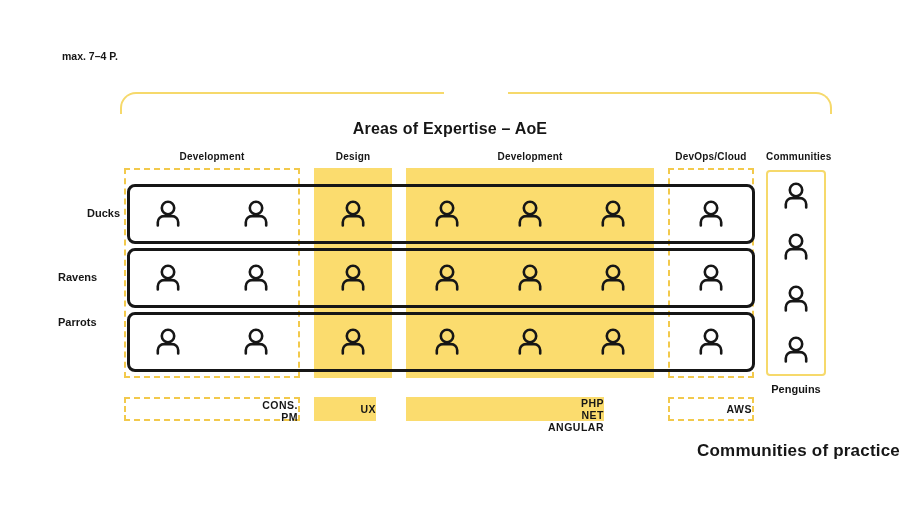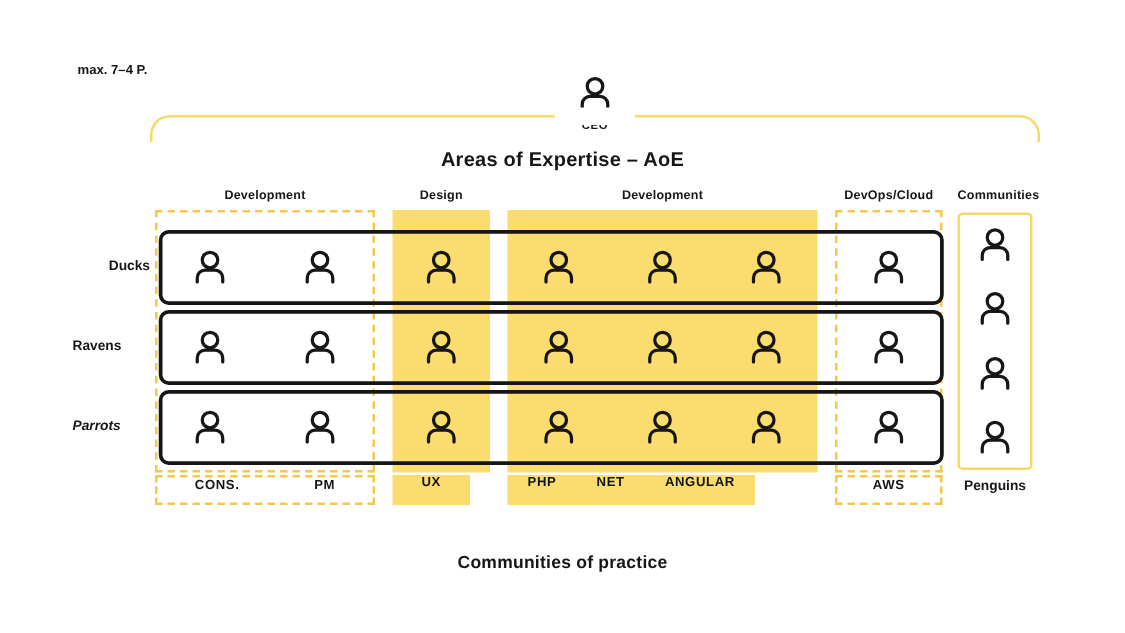--- a/index.html
+++ b/index.html
@@ -164,69 +164,61 @@
     width: 100px;
     text-align: center;
     font-size: 11px;
     font-weight: bold;
     color: #161616;
   }
 
   
   .badge {
     position: absolute;
-    top: 380px;
+    top: 397px;
     height: 24px;
     box-sizing: border-box;
     display: flex;
-    align-items: flex-start;
+    align-items: flex-end;
     justify-content: space-around;
+    flex-direction: column;
   }
   .badge-dashed {
     border: 2px dashed #f2c94c;
     background: transparent;
   }
   .badge-solid {
     background: #fbdc6e;
   }
   .badge span {
     font-size: 10.5px;
     font-weight: bold;
     letter-spacing: 0.5px;
     color: #161616;
   }
 
   .footer {
     position: absolute;
     left: 0;
     right: 0;
     top: 441px;
-    text-align: center;
-    font-size: 14px;
+    text-align: right;
+    font-size: 17px;
     font-weight: bold;
     letter-spacing: 0.2px;
     color: #161616;
   }
 </style>
 </head>
 <body>
 
 <div class="canvas">
 
   <div class="subtitle">max. 7–4 P.</div>
 
-  <div class="ceo-wrap">
-    <div class="person" style="position:relative;margin:0 auto;">
-      <svg viewBox="0 0 34 34" aria-hidden="true">
-        <circle cx="17" cy="11" r="6.2" fill="none" stroke="#161616" stroke-width="2.6"></circle>
-        <path d="M6.8 28.5 v-3.2 a6.2 6.2 0 0 1 6.2 -6.2 h8 a6.2 6.2 0 0 1 6.2 6.2 v3.2" fill="none" stroke="#161616" stroke-width="2.6" stroke-linecap="round"></path>
-      </svg>
-    </div>
-    <div class="ceo-label">CEO</div>
-  </div>
 
   <div class="bracket"></div>
   <div class="bracket-gap"></div>
 
   <div class="aoe-title">Areas of Expertise – AoE</div>
 
   <div id="columns-layer">
       <div class="col-head" style="left: 124px; width: 176px;">Development</div>
       <div class="band band-dashed" style="left: 124px; width: 176px;"></div>
       <div class="col-head" style="left: 314px; width: 78px;">Design</div>
@@ -237,21 +229,21 @@
       <div class="band band-dashed" style="left: 668px; width: 86px;"></div>
       <div class="col-head" style="left: 766px; width: 60px;">Communities</div>
     </div>
 
   <div id="rows-layer">
       <div class="team-row" style="top: 184px;"></div>
       <div class="row-label" style="top: 207px; padding-left: 29px;">Ducks</div>
       <div class="team-row" style="top: 248px;"></div>
       <div class="row-label" style="top: 271px;">Ravens</div>
       <div class="team-row" style="top: 312px;"></div>
-      <div class="row-label" style="top: 335px; font-style: italic;">Parrots</div>
+      <div class="row-label" style="top: 316px;">Parrots</div>
     </div>
 
   <div id="people-layer">
       <div class="person" style="left: 151px; top: 197px;">
         <svg viewBox="0 0 34 34" aria-hidden="true">
           <circle cx="17" cy="11" r="6.2" fill="none" stroke="#161616" stroke-width="2.6"></circle>
           <path d="M6.8 28.5 v-3.2 a6.2 6.2 0 0 1 6.2 -6.2 h8 a6.2 6.2 0 0 1 6.2 6.2 v3.2" fill="none" stroke="#161616" stroke-width="2.6" stroke-linecap="round"></path>
         </svg>
       </div>
       <div class="person" style="left: 239px; top: 197px;">

